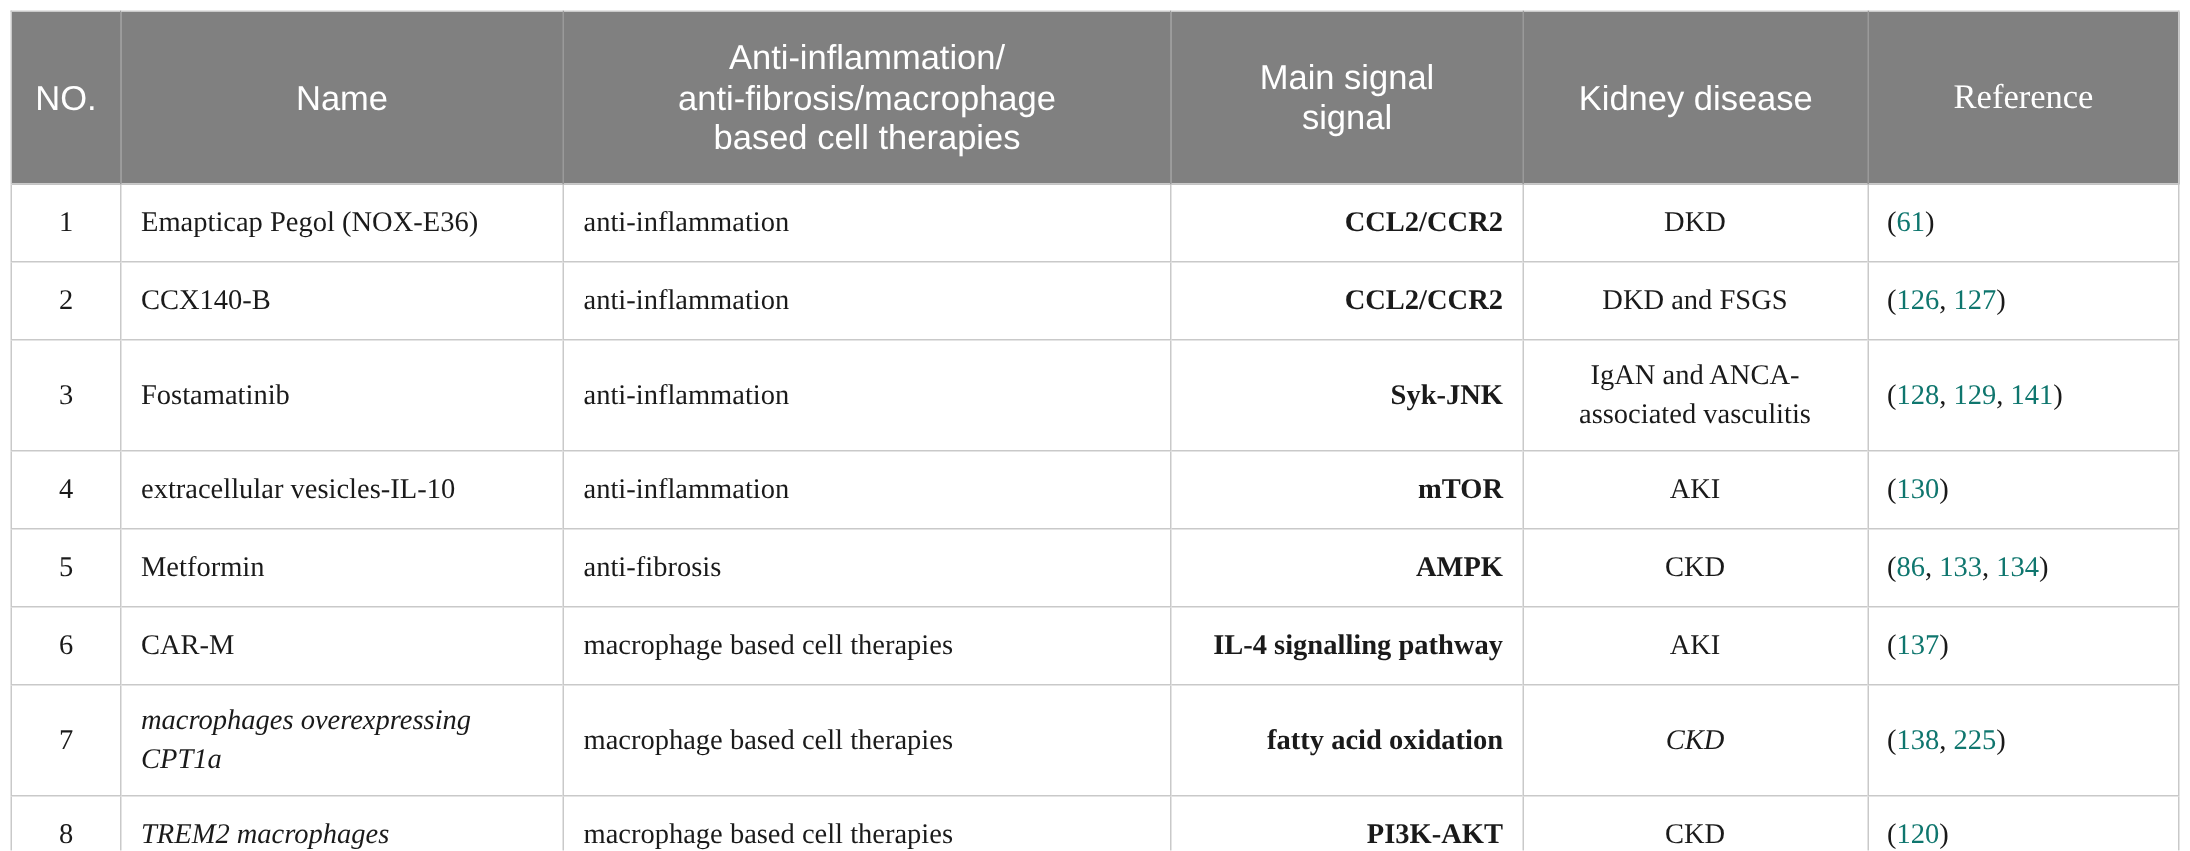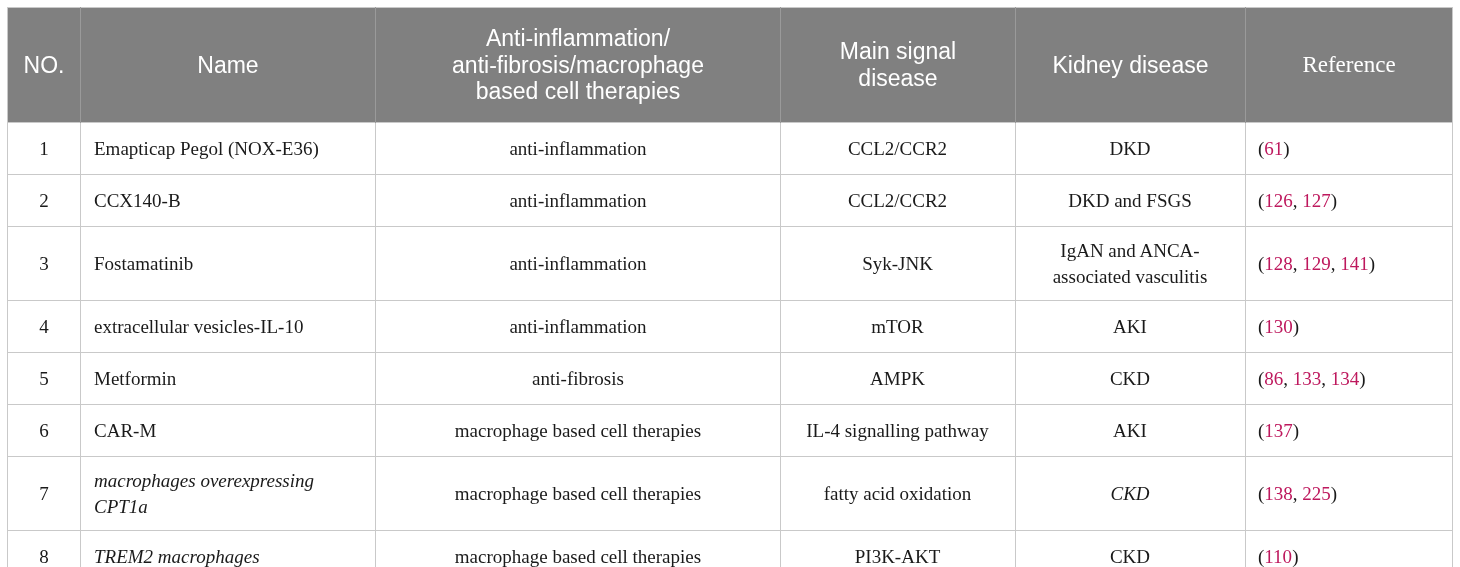--- a/index.html
+++ b/index.html
@@ -56,27 +56,27 @@
     vertical-align: middle;
     padding: 6px 13px;
     line-height: 1.32;
   }
   tbody td.last { border-right: none; }
   tbody tr.h-sm td { height: 39px; }
   tbody tr.h-lg td { height: 61px; }
 
   td.col-no    { text-align: center; padding-left: 4px; padding-right: 4px; }
   td.col-name  { text-align: left; }
-  td.col-ther  { text-align: center; }
-  td.col-path  { text-align: center; padding-left: 12px; }
+  td.col-ther  { text-align: left; }
+  td.col-path  { text-align: right; padding-left: 12px; font-weight: bold; }
   td.col-dis   { text-align: center; padding-left: 12px; }
   td.col-ref   { text-align: left; padding-left: 12px; }
 
   .ital { font-style: italic; }
-  .refnum { color: #be185d; }
+  .refnum { color: #0f766e; }
   .paren { color: #1a1a1a; }
 </style>
 </head>
 <body>
 
 <div class="table-wrap">
   <table class="tbl">
     <colgroup>
       <col class="c-no">
         <col class="c-name">
@@ -93,21 +93,21 @@
         <th>
           <span>Name</span>
         </th>
         <th>
           <span>Anti-inflammation/</span><br>
           <span>anti-fibrosis/macrophage</span><br>
           <span>based cell therapies</span>
         </th>
         <th>
           <span>Main signal</span><br>
-          <span>disease</span>
+          <span>signal</span>
         </th>
         <th>
           <span>Kidney disease</span>
         </th>
         <th class="last">
           <span>Reference</span>
         </th>
       </tr>
     </thead>
     <tbody id="tbody">
@@ -166,17 +166,17 @@
           <td class="col-path"><span>fatty acid oxidation</span></td>
           <td class="col-dis"><span class="ital">CKD</span></td>
           <td class="col-ref last"><span class="paren">(</span><span class="refnum">138</span><span class="paren">, </span><span class="refnum">225</span><span class="paren">)</span></td>
         </tr>
         <tr class="h-sm">
           <td class="col-no"><span>8</span></td>
           <td class="col-name"><span class="ital">TREM2 macrophages</span></td>
           <td class="col-ther"><span>macrophage based cell therapies</span></td>
           <td class="col-path"><span>PI3K-AKT</span></td>
           <td class="col-dis"><span>CKD</span></td>
-          <td class="col-ref last"><span class="paren">(</span><span class="refnum">110</span><span class="paren">)</span></td>
+          <td class="col-ref last"><span class="paren">(</span><span class="refnum">120</span><span class="paren">)</span></td>
         </tr>
       </tbody>
   </table>
 </div>
 
 </body></html>

